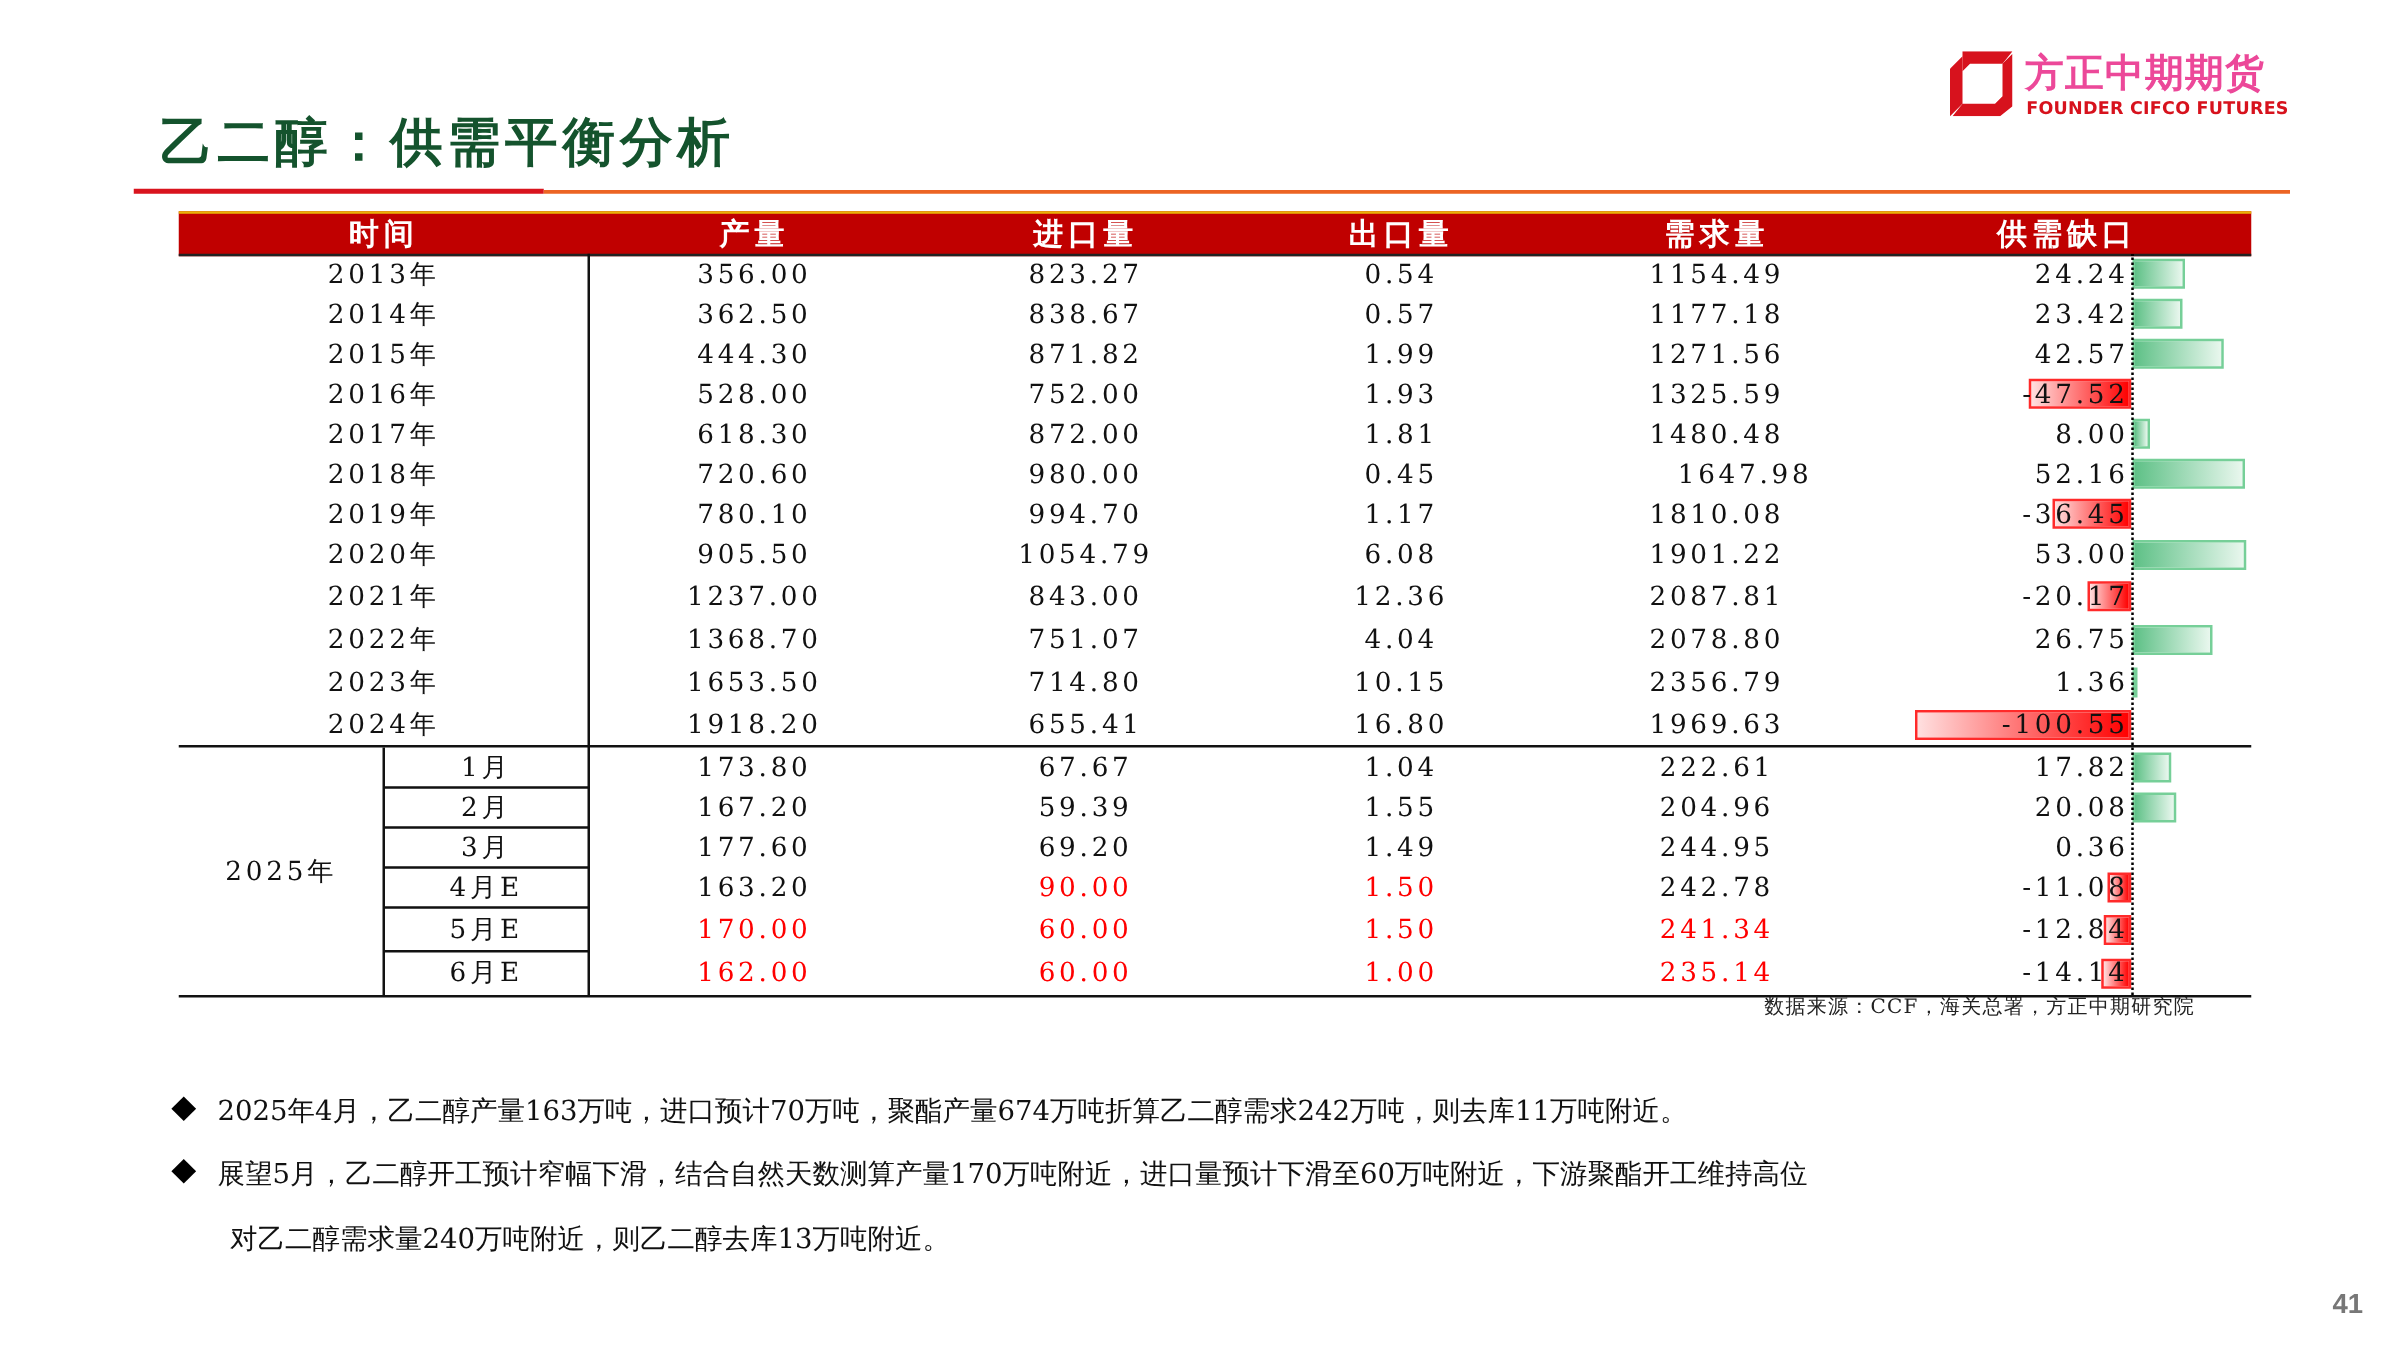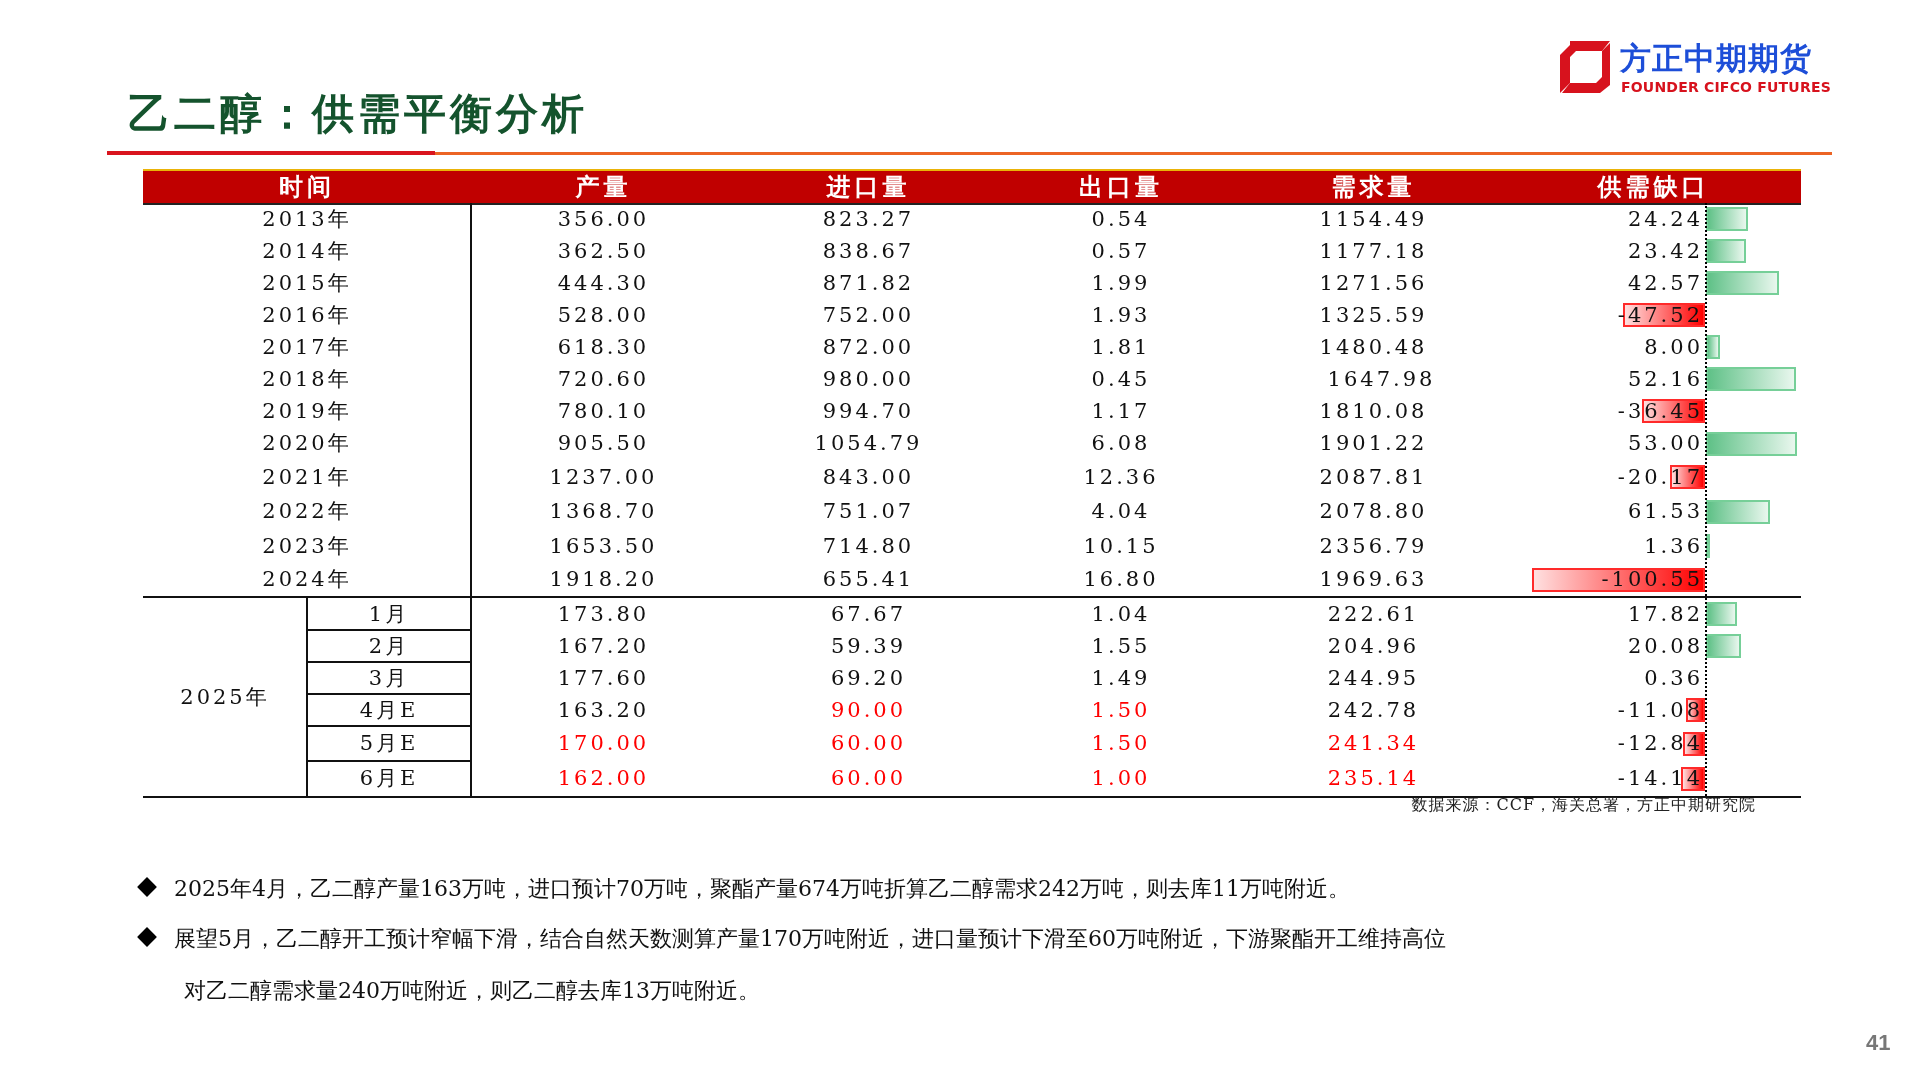--- a/index.html
+++ b/index.html
@@ -2,21 +2,21 @@
 <html><head>
 <meta charset="utf-8">
 <style>
   html,body{margin:0;padding:0;background:#fff;}
   body{width:1920px;height:1080px;position:relative;overflow:hidden;font-family:"DejaVu Serif","Liberation Serif",serif;color:#111;}
   .title{position:absolute;left:128px;top:86px;font-size:42px;font-weight:bold;letter-spacing:4px;color:#14532d;font-family:"DejaVu Serif",serif;}
   .rule-red{position:absolute;left:107px;top:151px;width:328px;height:4px;background:#d9141e;}
   .rule-orange{position:absolute;left:435px;top:152px;width:1397px;height:3px;background:#ec6424;}
   .logo{position:absolute;left:1560px;top:38px;width:280px;height:60px;}
   .logo-mark{position:absolute;left:0;top:3px;width:50px;height:52px;}
-  .logo-cn{position:absolute;left:60px;top:0px;font-size:31px;font-weight:bold;color:#1d4ed8;letter-spacing:1px;font-family:"DejaVu Sans",sans-serif;}
+  .logo-cn{position:absolute;left:60px;top:0px;font-size:31px;font-weight:bold;color:#ec4899;letter-spacing:1px;font-family:"DejaVu Sans",sans-serif;}
   .logo-en{position:absolute;left:61px;top:41px;font-size:14px;font-weight:bold;color:#d7121d;font-family:"DejaVu Sans",sans-serif;letter-spacing:0.2px;}
 
   .table{position:absolute;left:143px;top:169px;width:1658px;}
   .thead{position:absolute;left:0;top:0;width:1658px;height:32px;background:#c00000;border-top:2px solid #eab308;border-bottom:2px solid #222;}
   .th{position:absolute;top:0;height:32px;line-height:33px;text-align:center;color:#fff;font-size:24px;font-weight:bold;letter-spacing:4px;font-family:"DejaVu Sans",sans-serif;}
   .cell{position:absolute;text-align:center;font-size:21px;letter-spacing:3px;white-space:nowrap;}
   .red{color:#ff0000;}
   .vline{position:absolute;background:#111;width:2px;}
   .hline{position:absolute;background:#111;height:2px;}
   .zero{position:absolute;left:1562px;width:0;border-left:2px dotted #000;}
@@ -90,21 +90,21 @@
       <div class="cell" style="left:328px;width:265px;top:162px;height:32px;line-height:32px;">618.30</div>
       <div class="cell" style="left:593px;width:265px;top:162px;height:32px;line-height:32px;">872.00</div>
       <div class="cell" style="left:858px;width:240px;top:162px;height:32px;line-height:32px;">1.81</div>
       <div class="cell" style="left:1098px;width:265px;top:162px;height:32px;line-height:32px;">1480.48</div>
       <div class="bar-pos" style="left:1563px;width:13.76px;top:166px;"></div>
       <div class="gap-val" style="left:1320px;top:162px;height:32px;line-height:32px;">8.00</div>
       <div class="cell" style="left:0;width:328px;top:194px;height:32px;line-height:32px;">2018年</div>
       <div class="cell" style="left:328px;width:265px;top:194px;height:32px;line-height:32px;">720.60</div>
       <div class="cell" style="left:593px;width:265px;top:194px;height:32px;line-height:32px;">980.00</div>
       <div class="cell" style="left:858px;width:240px;top:194px;height:32px;line-height:32px;">0.45</div>
-      <div class="cell" style="left:1106px;width:265px;top:194px;height:32px;line-height:32px;">1647.98</div>
+      <div class="cell" style="left:1042px;width:265px;top:194px;height:32px;line-height:32px;text-align:right;">1647.98</div>
       <div class="bar-pos" style="left:1563px;width:89.7152px;top:198px;"></div>
       <div class="gap-val" style="left:1320px;top:194px;height:32px;line-height:32px;">52.16</div>
       <div class="cell" style="left:0;width:328px;top:226px;height:32px;line-height:32px;">2019年</div>
       <div class="cell" style="left:328px;width:265px;top:226px;height:32px;line-height:32px;">780.10</div>
       <div class="cell" style="left:593px;width:265px;top:226px;height:32px;line-height:32px;">994.70</div>
       <div class="cell" style="left:858px;width:240px;top:226px;height:32px;line-height:32px;">1.17</div>
       <div class="cell" style="left:1098px;width:265px;top:226px;height:32px;line-height:32px;">1810.08</div>
       <div class="bar-neg" style="left:1499.306px;width:62.694px;top:230px;"></div>
       <div class="gap-val" style="left:1320px;top:226px;height:32px;line-height:32px;">-36.45</div>
       <div class="cell" style="left:0;width:328px;top:258px;height:33px;line-height:33px;">2020年</div>
@@ -120,21 +120,21 @@
       <div class="cell" style="left:858px;width:240px;top:291px;height:34px;line-height:34px;">12.36</div>
       <div class="cell" style="left:1098px;width:265px;top:291px;height:34px;line-height:34px;">2087.81</div>
       <div class="bar-neg" style="left:1527.3076px;width:34.6924px;top:296px;"></div>
       <div class="gap-val" style="left:1320px;top:291px;height:34px;line-height:34px;">-20.17</div>
       <div class="cell" style="left:0;width:328px;top:325px;height:35px;line-height:35px;">2022年</div>
       <div class="cell" style="left:328px;width:265px;top:325px;height:35px;line-height:35px;">1368.70</div>
       <div class="cell" style="left:593px;width:265px;top:325px;height:35px;line-height:35px;">751.07</div>
       <div class="cell" style="left:858px;width:240px;top:325px;height:35px;line-height:35px;">4.04</div>
       <div class="cell" style="left:1098px;width:265px;top:325px;height:35px;line-height:35px;">2078.80</div>
       <div class="bar-pos" style="left:1563px;width:63.5196px;top:330.5px;"></div>
-      <div class="gap-val" style="left:1320px;top:325px;height:35px;line-height:35px;">61.53</div>
+      <div class="gap-val" style="left:1320px;top:325px;height:35px;line-height:35px;">26.75</div>
       <div class="cell" style="left:0;width:328px;top:360px;height:34px;line-height:34px;">2023年</div>
       <div class="cell" style="left:328px;width:265px;top:360px;height:34px;line-height:34px;">1653.50</div>
       <div class="cell" style="left:593px;width:265px;top:360px;height:34px;line-height:34px;">714.80</div>
       <div class="cell" style="left:858px;width:240px;top:360px;height:34px;line-height:34px;">10.15</div>
       <div class="cell" style="left:1098px;width:265px;top:360px;height:34px;line-height:34px;">2356.79</div>
       <div class="bar-pos" style="left:1563px;width:2.3392px;top:365px;"></div>
       <div class="gap-val" style="left:1320px;top:360px;height:34px;line-height:34px;">1.36</div>
       <div class="cell" style="left:0;width:328px;top:394px;height:33px;line-height:33px;">2024年</div>
       <div class="cell" style="left:328px;width:265px;top:394px;height:33px;line-height:33px;">1918.20</div>
       <div class="cell" style="left:593px;width:265px;top:394px;height:33px;line-height:33px;">655.41</div>

